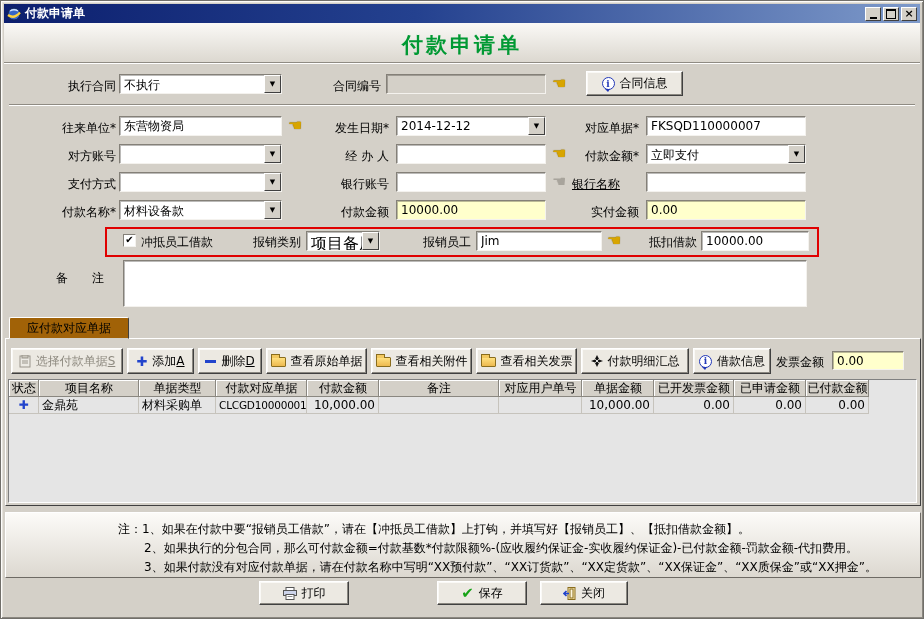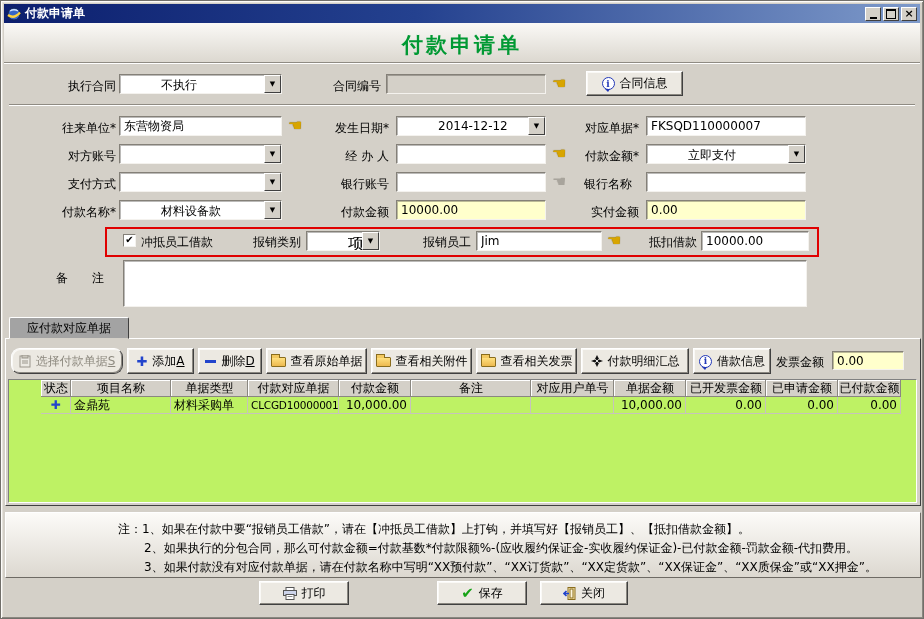--- a/index.html
+++ b/index.html
@@ -25,21 +25,21 @@
   
   .lbl { position:absolute; height:16px; line-height:16px; text-align:right; white-space:nowrap; }
   .sunken { position:absolute; background:#fff; border:1px solid; border-color:#848078 #f4f2ee #f4f2ee #848078;
             box-shadow: inset 1px 1px 0 rgba(60,58,52,.35); }
   .sunken input, .sunken textarea { border:none; outline:none; width:100%; height:100%; font:inherit;
             background:transparent; padding:1px 4px; resize:none; }
   .right input { text-align:left; }
   .yellow { background:#ffffcc; }
   .gray-field { background:#d4d0c8; }
   .combo { display:flex; align-items:stretch; }
-  .combo .val { flex:1; padding:2px 0 0 4px; white-space:nowrap; overflow:hidden;margin-left:37px; }
+  .combo .val { flex:1; padding:2px 0 0 4px; white-space:nowrap; overflow:hidden; }
   .combo .arrow-btn { width:17px; background:#d4d0c8; border:1px solid; border-color:#fff #404040 #404040 #fff;
             display:flex; align-items:center; justify-content:center; font-size:7px; color:#000; }
   .small .val { font-size:16px; }
   
   .btn { position:absolute; background:#ece9e2; border:1px solid; border-color:#fff #404040 #404040 #fff;
          box-shadow: inset -1px -1px 0 #8a8780, inset 1px 1px 0 #faf9f6;
          display:flex; align-items:center; justify-content:center; gap:5px; font-size:12px; cursor:default; white-space:nowrap; }
   .btn.disabled { color:#8d897f; }
   
   .hand { color:#d8a500; font-size:16px; line-height:13px; text-shadow:0 0 1px #6b5400; position:absolute; }
@@ -53,26 +53,26 @@
             border:1px solid #8a6d1d; position:relative; border-radius:1px; margin-top:2px; }
   .folder::before { content:""; position:absolute; left:-1px; top:-4px; width:7px; height:3px;
             background:#f3c95f; border:1px solid #8a6d1d; border-bottom:none; }
   .minus-bar { width:11px; height:3px; background:#2244cc; }
   .plus { color:#2244cc; font-weight:bold; font-size:13px; line-height:13px; }
   .checkbox { position:absolute; width:13px; height:13px; background:#fff; border:1px solid;
               border-color:#848078 #f4f2ee #f4f2ee #848078; display:flex; align-items:center; justify-content:center; }
   .checkbox span { font-size:10px; line-height:10px; margin-top:-1px; }
   .red-box { position:absolute; border:2px solid #e00000; }
   
-  .tab { position:absolute; background:#a3a3a3; border:1px solid; border-color:#fff #404040 #d4d0c8 #fff;
+  .tab { position:absolute; background:#a16207; border:1px solid; border-color:#fff #404040 #d4d0c8 #fff;
          border-top-left-radius:2px; border-top-right-radius:2px; display:flex; align-items:center; justify-content:center; }
   .panel { position:absolute; left:4px; top:337px; width:916px; height:168px; background:#d4d0c8;
            border:1px solid; border-color:#fff #404040 #404040 #fff; }
-  .grid-area { position:absolute; left:2px; top:40px; right:3px; bottom:2px; background:#bef264;
-               border:1px solid; border-color:#808080 #fff #fff #808080; overflow:hidden;padding-left:32px; }
+  .grid-area { position:absolute; left:2px; top:40px; right:3px; bottom:2px; background:#e5e5e5;
+               border:1px solid; border-color:#808080 #fff #fff #808080; overflow:hidden; }
   .g-row { display:flex; }
   .g-h { background:#d4d0c8; height:17px; line-height:16px; text-align:center; font-size:12px;
          box-shadow: inset -1px -1px 0 #8a8780, inset 1px 1px 0 #fff; overflow:hidden; white-space:nowrap; flex:none; }
   .g-c { height:17px; line-height:16px; font-size:12px; border-right:1px solid #c6c3bc; border-bottom:1px solid #c6c3bc;
          overflow:hidden; white-space:nowrap; padding:0 3px; flex:none; }
   .num { text-align:right; }
   .docno { font-size:10.5px; letter-spacing:-0.2px; }
   
   .notes { position:absolute; left:4px; top:511px; width:916px; height:66px;
            border:1px solid; border-color:#fff #6e6a64 #6e6a64 #fff;
@@ -151,21 +151,21 @@
   <span class="lbl" style="left:20px; top:175px; width:95px;">支付方式</span>
   <div class="sunken combo" style="left:118px; top:171px; width:163px; height:20px;">
     <span class="val"></span>
     <span class="arrow-btn">▼</span>
   </div>
   <span class="lbl" style="left:295px; top:175px; width:93px;">银行账号</span>
   <div class="sunken" style="left:395px; top:171px; width:150px; height:20px;">
     <input value="" style="">
   </div>
   <span class="hand gray" style="left:551px; top:174px;">☚</span>
-  <span class="lbl" style="left:546px; top:175px; width:85px;">银行名称</span>
+  <span class="lbl" style="left:534px; top:175px; width:85px;text-decoration:underline;">银行名称</span>
   <div class="sunken" style="left:645px; top:171px; width:160px; height:20px;">
     <input value="" style="">
   </div>
 
   <span class="lbl" style="left:20px; top:203px; width:95px;">付款名称*</span>
   <div class="sunken combo" style="left:118px; top:199px; width:163px; height:20px;">
     <span class="val">材料设备款</span>
     <span class="arrow-btn">▼</span>
   </div>
   <span class="lbl" style="left:295px; top:203px; width:93px;">付款金额</span>
@@ -201,21 +201,21 @@
   <div class="sunken" style="left:122px; top:259px; width:684px; height:47px;">
     <textarea style=""></textarea>
   </div>
 
   <div class="tab" style="left:8px; top:316px; width:120px; height:22px; z-index:2;">
     <span>应付款对应单据</span>
   </div>
 
   <div class="panel">
 
-    <div class="btn disabled" style="left:5px; top:9px; width:112px; height:26px;border-radius:9px;">
+    <div class="btn disabled" style="left:5px; top:9px; width:112px; height:26px;">
       <svg width="12" height="13" viewBox="0 0 12 13">
         <rect x="1" y="1" width="10" height="11" fill="#eceae4" stroke="#9a968c"></rect>
         <rect x="3" y="0" width="6" height="3" fill="#c9c5bb" stroke="#9a968c"></rect>
         <line x1="3" y1="6" x2="9" y2="6" stroke="#9a968c"></line>
         <line x1="3" y1="8" x2="9" y2="8" stroke="#9a968c"></line>
       </svg>
       <span><span>选择付款单据</span><u>S</u></span>
     </div>
     <div class="btn" style="left:121px; top:9px; width:67px; height:26px;">
       <span class="plus">✚</span>

